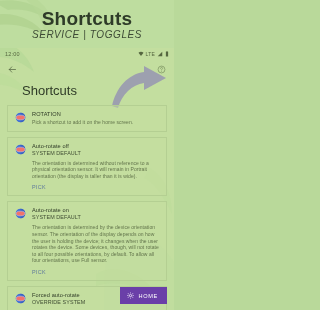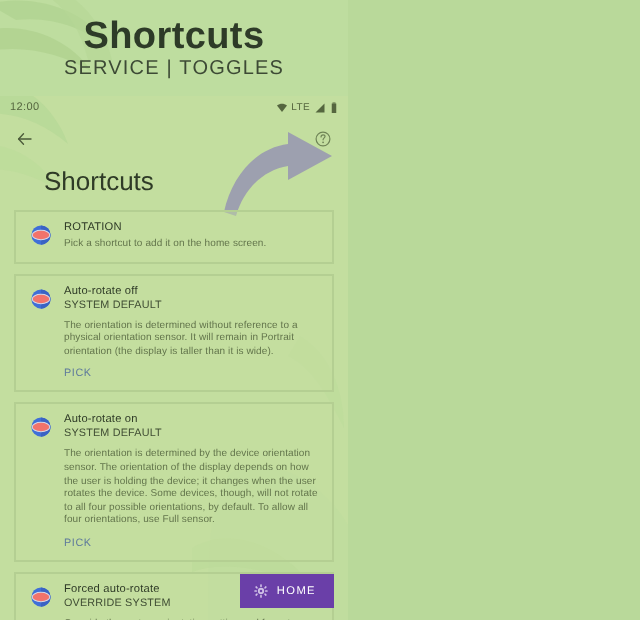--- a/index.html
+++ b/index.html
@@ -42,20 +42,21 @@
     line-height: 21px;
     letter-spacing: .2px;
     z-index: 2;
   }
   .banner-sub {
     font-size: 10px;
     color: #3d4a35;
     letter-spacing: .6px;
     line-height: 12px;
     z-index: 2;
+    font-style: italic;
   }
 
   
   .screen {
     position: relative;
     height: 262px;
     background: #c3de9f;
     overflow: hidden;
   }
 

